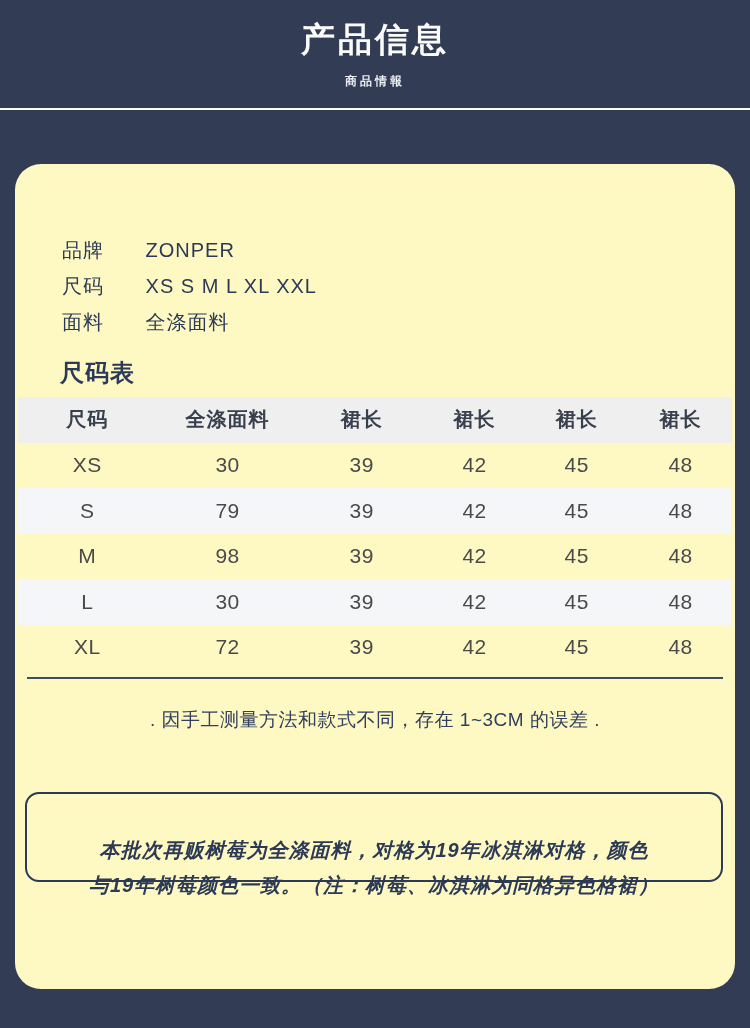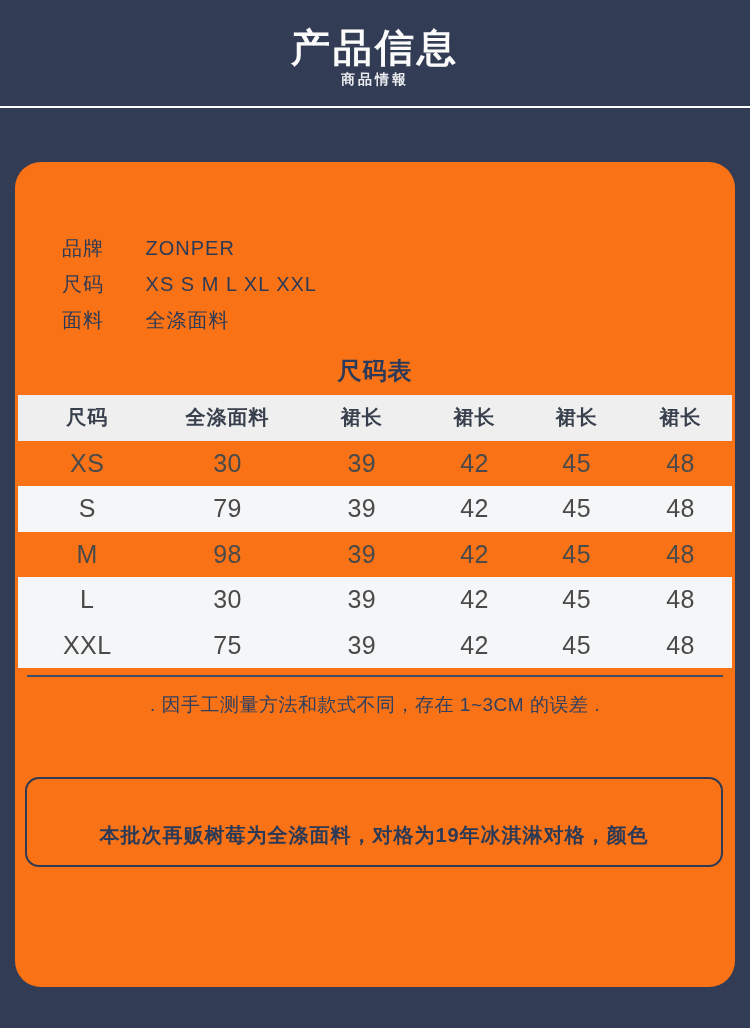--- a/index.html
+++ b/index.html
@@ -8,72 +8,72 @@
     width: 750px;
     height: 1028px;
     background: #323D55;
     font-family: "Liberation Sans", "DejaVu Sans", sans-serif;
     overflow: hidden;
   }
 
   
   .header { text-align: center; }
   .header-title {
-    padding-top: 30px;
-    font-size: 39px;
+    padding-top: 21px;
+    font-size: 34px;
     line-height: 36px;
     font-weight: 700;
     letter-spacing: 3px;
     color: #FBFBFB;
     text-align: center;
   }
   .header-subtitle {
-    margin-top: 6px;
-    font-size: 14px;
+    margin-top: 17px;
+    font-size: 12px;
     line-height: 15px;
     letter-spacing: 3px;
     color: #E9EBEF;
     font-weight: 700;
   }
   .header-line {
     margin-top: 19px;
     height: 2px;
     background: #FFFFFF;
   }
 
   
   .card {
     margin: 54px auto 0;
     width: 720px;
     height: 825px;
-    background: #f97316;
+    background: #fef9c3;
     border-radius: 26px;
     overflow: hidden;
   }
 
   
   .product-info {
     padding: 68px 0 0 47px;
     font-size: 20px;
     color: #2C3A56;
     font-weight: 500;
   }
   .pi-row { height: 36px; line-height: 36px; }
   .pi-label { display: inline-block; width: 78px; letter-spacing: 1px; }
   .pi-value { letter-spacing: 1px; }
 
   
   .table-title {
     margin-top: 21px;
-    text-align: center;
     font-size: 24px;
     line-height: 24px;
     font-weight: 600;
     letter-spacing: 1px;
     color: #2C3A5A;
+    padding-left: 45px;
   }
   table.size-table {
     margin: 12px 3px 0;
     width: 714px;
     border-collapse: collapse;
     table-layout: fixed;
   }
   .size-table th, .size-table td {
     height: 45.5px;
     padding: 0;
@@ -82,53 +82,54 @@
   }
   .size-table thead th {
     background: #EFEFEF;
     color: #39404D;
     font-size: 20px;
     font-weight: 600;
     letter-spacing: 1px;
   }
   .size-table tbody td {
     color: #4A4A4A;
-    font-size: 25px;
+    font-size: 21px;
     font-weight: 400;
     letter-spacing: 0.5px;
   }
   .size-table tbody tr.alt { background: #F5F6F7; }
 
   .divider {
     margin: 7px 12px 0;
     height: 2px;
     background: #3D4C68;
   }
   .note {
-    margin-top: 15px;
+    margin-top: 28px;
     text-align: center;
     font-size: 19px;
     line-height: 26px;
     letter-spacing: 0.5px;
     color: #31405E;
     font-weight: 500;
   }
 
   .notice-box {
     margin: 59px 12px 0 10px;
     height: 90px;
     padding-top: 39px;
     border: 2px solid #2C3A56;
     border-radius: 14px;
     text-align: center;
     font-size: 20px;
     line-height: 35px;
     font-weight: 700;
     letter-spacing: 1px;
     color: #2C3A56;
+    font-style: italic;
   }
 </style>
 </head>
 <body>
 
 <div class="header">
   <div class="header-title">产品信息</div>
   <div class="header-subtitle">商品情報</div>
   <div class="header-line"></div>
 </div>
@@ -197,32 +198,33 @@
         <td>48</td>
       </tr>
       <tr class="alt">
         <td>L</td>
         <td>30</td>
         <td>39</td>
         <td>42</td>
         <td>45</td>
         <td>48</td>
       </tr>
-      <tr class="alt">
-        <td>XXL</td>
-        <td>75</td>
+      <tr>
+        <td>XL</td>
+        <td>72</td>
         <td>39</td>
         <td>42</td>
         <td>45</td>
         <td>48</td>
       </tr>
     </tbody>
   </table>
 
   <div class="divider"></div>
 
   <div class="note">. 因手工测量方法和款式不同，存在 1~3CM 的误差 .</div>
 
   <div class="notice-box">
     <div>本批次再贩树莓为全涤面料，对格为19年冰淇淋对格，颜色</div>
+    <div>与19年树莓颜色一致。（注：树莓、冰淇淋为同格异色格裙）</div>
   </div>
 
 </div>
 
 </body></html>

